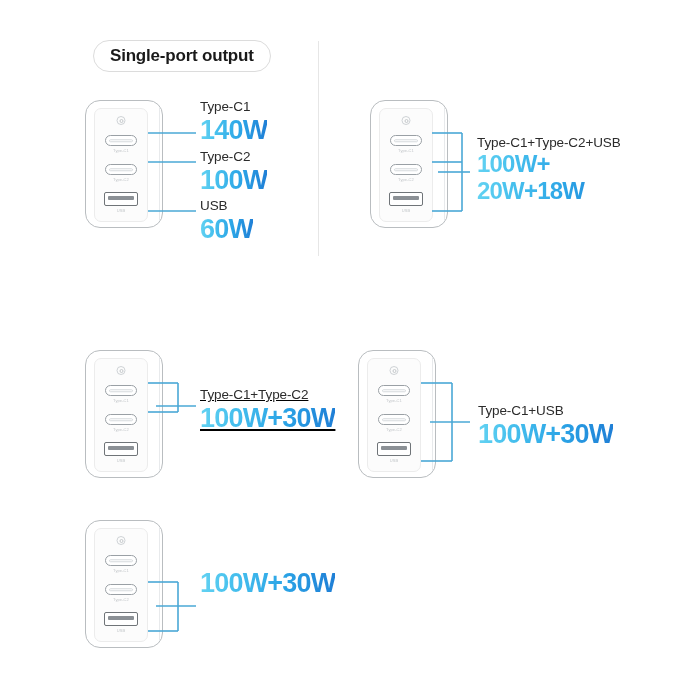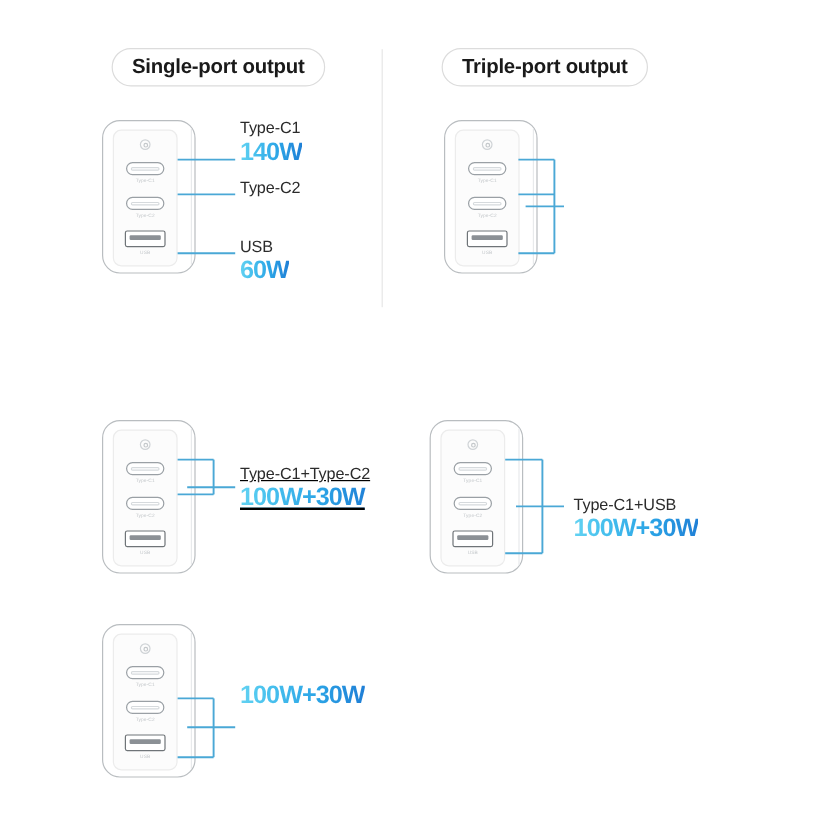--- a/index.html
+++ b/index.html
@@ -176,21 +176,21 @@
   
   .txt-block { position: absolute; }
   .spec-name {
     font-size: 13.5px;
     color: #2b2b2b;
     white-space: nowrap;
     letter-spacing: -0.1px;
     line-height: 1.1;
   }
   .spec-watt {
-    font-size: 21px;
+    font-size: 27px;
     font-weight: bold;
     letter-spacing: -0.8px;
     white-space: nowrap;
     line-height: 1.12;
     background: linear-gradient(90deg, #63d2f2 0%, #49c2ee 22%, #2ba4e6 62%, #1f7fd6 100%);
     -webkit-background-clip: text;
     background-clip: text;
     color: transparent;
     -webkit-text-fill-color: transparent;
   }
@@ -198,21 +198,20 @@
     font-size: 24px;
   }
 </style>
 </head>
 <body>
 
 <div class="canvas">
 
   <div class="pill" style="left:93px; top:40px;">Single-port output</div>
 
-  <div class="pill" style="left:368px; top:40px;">Triple-port output</div>
 
 
   <div class="divider" style="left:318px; top:41px; height:215px;"></div>
 
   <div class="charger" style="left:85px; top:100px;">
     <div class="charger-face">
       <div class="led"></div>
       <div class="port port-c slot1"></div>
       <div class="port-label slot1-lbl">Type-C1</div>
       <div class="port port-c slot2"></div>
@@ -222,39 +221,45 @@
     </div>
   </div>
 
   <div class="txt-block" style="left:200px; top:100px;">
     <div class="spec-name">Type-C1</div>
     <div class="spec-watt">140W</div>
   </div>
 
   <div class="txt-block" style="left:200px; top:150px;">
     <div class="spec-name">Type-C2</div>
+    <div class="spec-watt">100W</div>
   </div>
 
   <div class="txt-block" style="left:200px; top:199px;">
     <div class="spec-name">USB</div>
     <div class="spec-watt">60W</div>
   </div>
 
   <div class="charger" style="left:370px; top:100px;">
     <div class="charger-face">
       <div class="led"></div>
       <div class="port port-c slot1"></div>
       <div class="port-label slot1-lbl">Type-C1</div>
       <div class="port port-c slot2"></div>
       <div class="port-label slot2-lbl">Type-C2</div>
       <div class="port port-a slot3"></div>
       <div class="port-label slot3-lbl">USB</div>
     </div>
   </div>
 
+  <div class="txt-block" style="left:477px; top:136px;">
+    <div class="spec-name">Type-C1+Type-C2+USB</div>
+    <div class="spec-watt small">100W+</div>
+    <div class="spec-watt small">20W+18W</div>
+  </div>
 
   <div class="charger" style="left:85px; top:350px;">
     <div class="charger-face">
       <div class="led"></div>
       <div class="port port-c slot1"></div>
       <div class="port-label slot1-lbl">Type-C1</div>
       <div class="port port-c slot2"></div>
       <div class="port-label slot2-lbl">Type-C2</div>
       <div class="port port-a slot3"></div>
       <div class="port-label slot3-lbl">USB</div>
@@ -271,21 +276,21 @@
       <div class="led"></div>
       <div class="port port-c slot1"></div>
       <div class="port-label slot1-lbl">Type-C1</div>
       <div class="port port-c slot2"></div>
       <div class="port-label slot2-lbl">Type-C2</div>
       <div class="port port-a slot3"></div>
       <div class="port-label slot3-lbl">USB</div>
     </div>
   </div>
 
-  <div class="txt-block" style="left:478px; top:414px;">
+  <div class="txt-block" style="left:478px; top:404px;">
     <div class="spec-name">Type-C1+USB</div>
     <div class="spec-watt">100W+30W</div>
   </div>
 
   <div class="charger" style="left:85px; top:520px;">
     <div class="charger-face">
       <div class="led"></div>
       <div class="port port-c slot1"></div>
       <div class="port-label slot1-lbl">Type-C1</div>
       <div class="port port-c slot2"></div>

